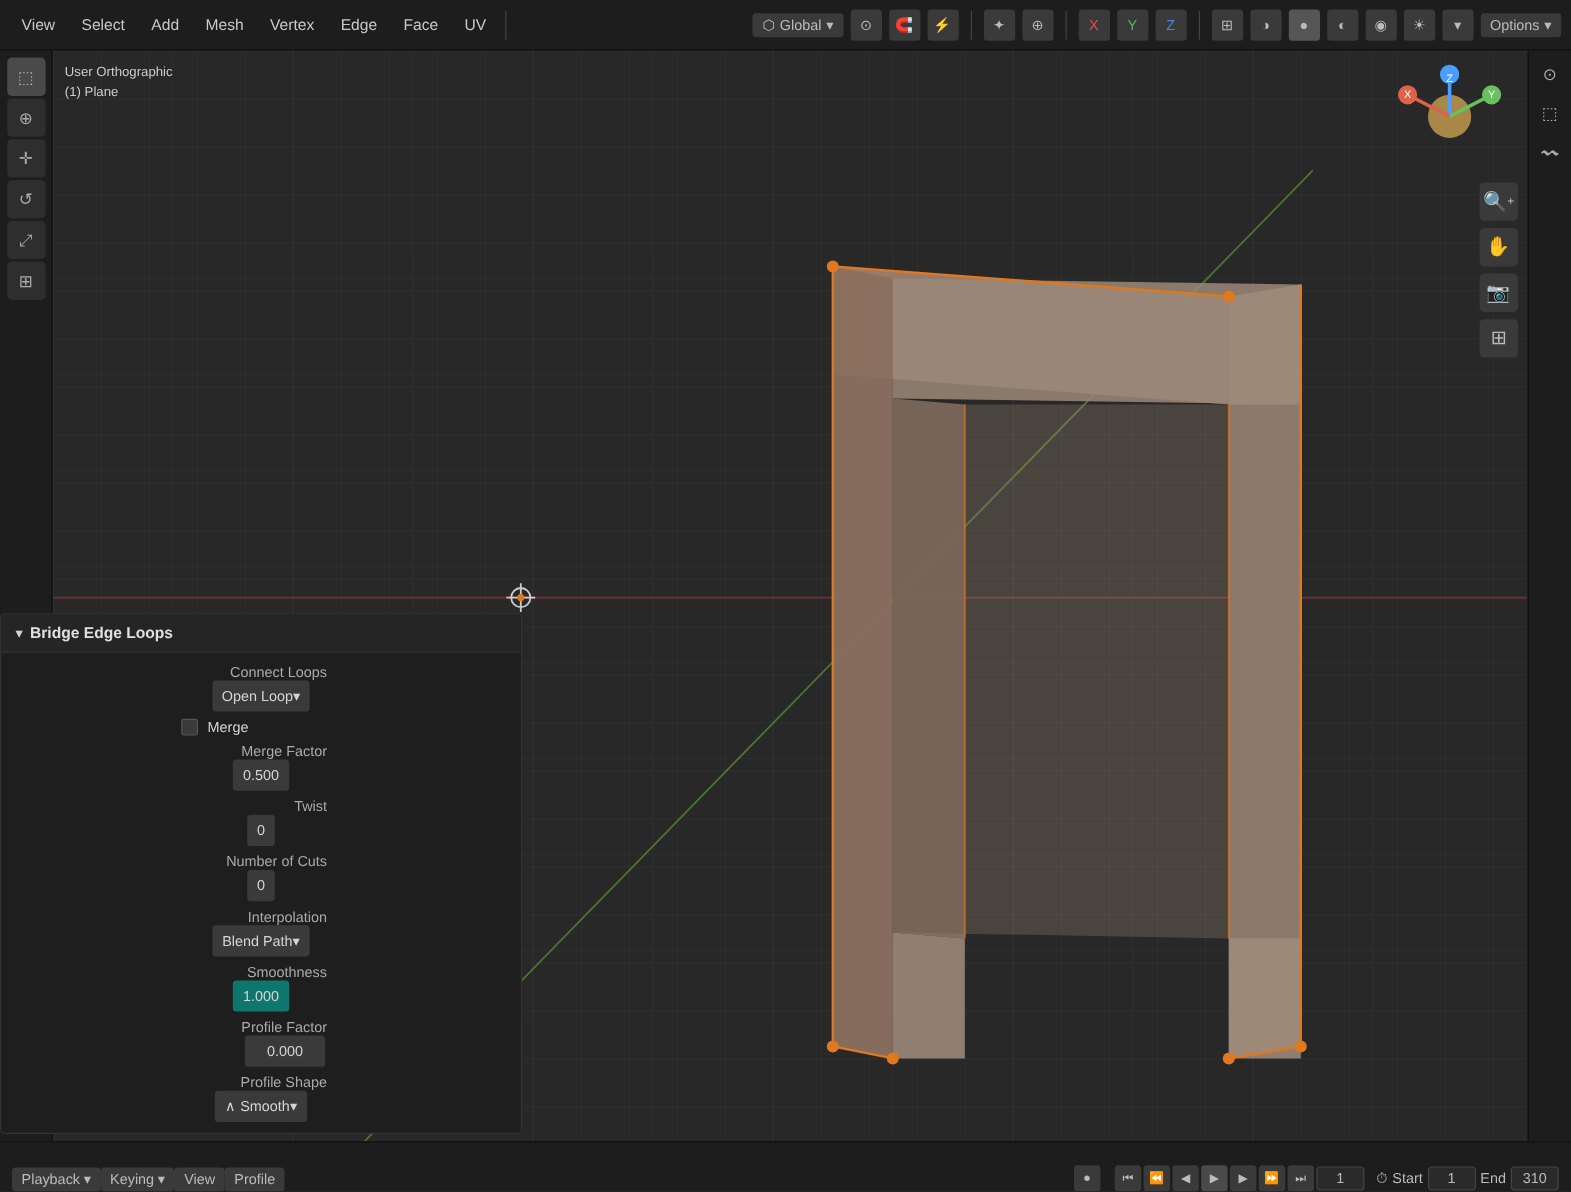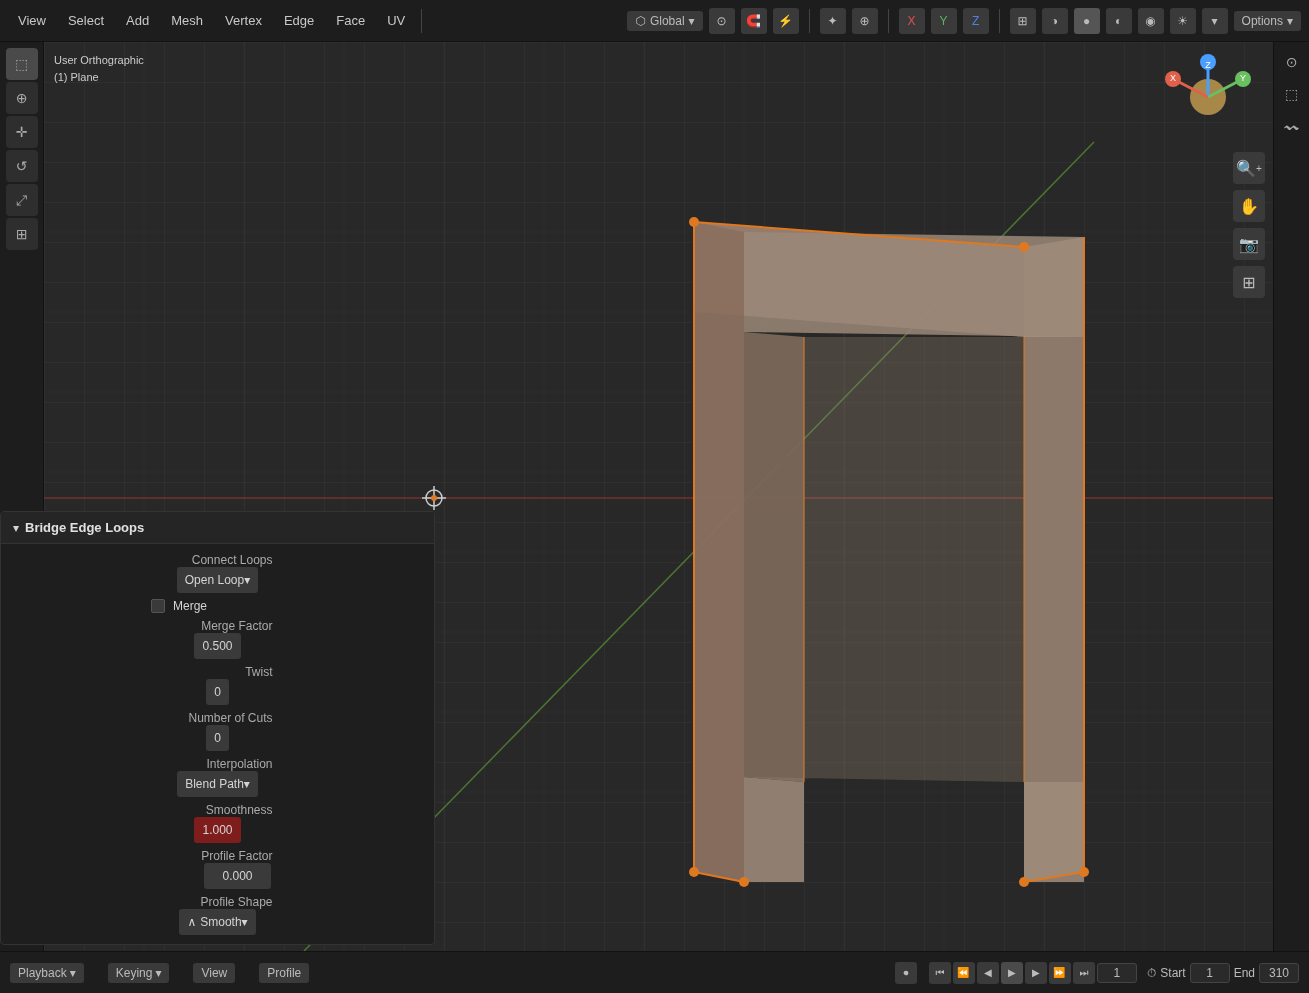--- a/index.html
+++ b/index.html
@@ -198,23 +198,23 @@
       font-size: 16px;
     }
 
     
     #bottom-bar {
       position: absolute;
       bottom: 0; left: 0; right: 0;
       height: 42px;
       background: #1d1d1d;
       display: flex;
-      align-items: center;
+      align-items: flex-end;
       padding: 0 10px;
-      gap: 24px;
+      gap: 0;
       border-top: 1px solid #111;
       z-index: 100;
       color: #bbb;
       font-size: 12px;
     }
     .bottom-btn {
       padding: 3px 8px;
       background: #3a3a3a;
       border-radius: 3px;
       cursor: pointer;
@@ -564,21 +564,21 @@
         <div class="op-dropdown">
           <span>Blend Path</span>
           <span>▾</span>
         </div>
       </div>
     </div>
 
     <div class="op-row">
       <div class="op-label">Smoothness</div>
       <div class="op-control">
-        <div class="op-number" style="background:#7f1d1d; display:flex; align-items:center; justify-content:center; border-radius:3px; height:26px; cursor:ew-resize;">1.000</div>
+        <div class="op-number" style="background:#0f766e; display:flex; align-items:center; justify-content:center; border-radius:3px; height:26px; cursor:ew-resize;">1.000</div>
       </div>
     </div>
 
     <div class="op-row">
       <div class="op-label">Profile Factor</div>
       <div class="op-control">
         <div class="op-number" style="background:#3a3a3a; display:flex; align-items:center; justify-content:center; border-radius:3px; height:26px; cursor:ew-resize;margin-left:20px;">0.000</div>
       </div>
     </div>
 

